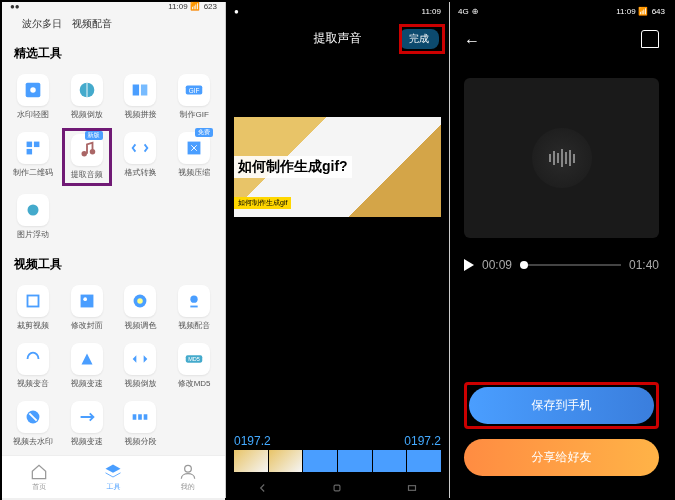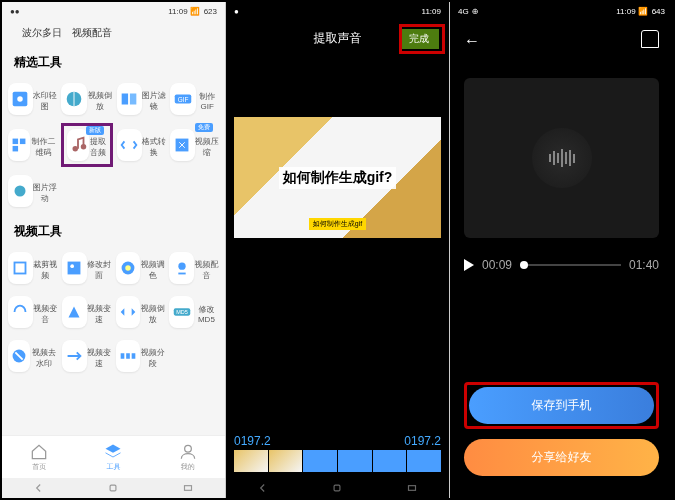--- a/index.html
+++ b/index.html
@@ -8,37 +8,37 @@
 .phone{flex:1;display:flex;flex-direction:column;position:relative;border-right:1px solid #ccc}
 .phone:last-child{border-right:none}
 .status-bar{height:18px;display:flex;justify-content:space-between;align-items:center;padding:0 8px;font-size:8px}
 .status-bar.dark{background:#000;color:#fff}
 .status-bar.light{background:#f5f5f5;color:#333}
 .sb-left,.sb-right{display:flex;gap:3px;align-items:center}
 .p1{background:#f5f5f5}
 .p1-header{display:flex;padding:6px 20px;gap:10px;font-size:10px;color:#333}
 .section-title{font-size:12px;font-weight:bold;padding:8px 12px 4px}
 .icon-grid{display:grid;grid-template-columns:repeat(4,1fr);gap:4px;padding:4px 6px}
-.icon-item{display:flex;flex-direction:row;align-items:center;padding:4px 0;position:relative}
+.icon-item{display:flex;flex-direction:column;align-items:center;padding:4px 0;position:relative}
 .icon-box{width:32px;height:32px;background:#fff;border-radius:8px;display:flex;align-items:center;justify-content:center;box-shadow:0 1px 2px rgba(0,0,0,0.08)}
 .icon-label{font-size:8px;color:#555;margin-top:3px;text-align:center}
 .badge{position:absolute;top:0;right:6px;background:#4a9eff;color:#fff;font-size:6px;padding:0 3px;border-radius:2px}
 .highlight-red{border:3px solid #701a75;padding:3px}
 .bottom-nav{display:flex;justify-content:space-around;padding:6px 0;border-top:1px solid #eee;background:#fff;margin-top:auto}
 .nav-item{display:flex;flex-direction:column;align-items:center;font-size:7px;color:#999}
 .nav-item.active{color:#4a9eff}
 .sys-nav{height:20px;display:flex;justify-content:space-around;align-items:center;background:#f0f0f0}
 .sys-btn{width:14px;height:14px}
 .p2,.p3{background:#000;color:#fff}
 .p2-header{display:flex;justify-content:center;align-items:center;padding:10px;position:relative}
 .p2-title{font-size:12px}
-.done-btn{position:absolute;right:10px;background:#4d7c0f;color:#fff;font-size:10px;padding:3px 10px;border-radius:0;border:none}
+.done-btn{position:absolute;right:10px;background:#0c4a6e;color:#fff;font-size:10px;padding:3px 10px;border-radius:8px;border:none}
 .done-highlight{position:absolute;right:4px;top:4px;width:46px;height:30px;border:3px solid #c00}
 .video-preview{margin:60px 8px 0;position:relative}
-.video-img{width:100%;height:121px;background:linear-gradient(135deg,#e8c468 0%,#e8c468 30%,#f5f5f5 30%,#f5f5f5 70%,#d4a548 70%);position:relative;display:flex;align-items:center;justify-content:center}
+.video-img{width:100%;height:100px;background:linear-gradient(135deg,#e8c468 0%,#e8c468 30%,#f5f5f5 30%,#f5f5f5 70%,#d4a548 70%);position:relative;display:flex;align-items:center;}
 .video-text{background:rgba(255,255,255,0.9);color:#000;font-size:14px;font-weight:bold;padding:2px 4px}
 .video-sub{position:absolute;bottom:8px;background:#ffd700;color:#000;font-size:7px;padding:1px 4px}
 .timeline{position:absolute;bottom:26px;left:8px;right:8px}
 .time-labels{display:flex;justify-content:space-between;font-size:12px;color:#4af}
 .thumbs{display:flex;gap:1px;margin-top:2px;height:22px}
 .thumb{flex:1;background:#fff}
 .thumb.t1{background:linear-gradient(135deg,#e8c468,#f5f5f5)}
 .thumb.t2{background:#4a9eff}
 .p3-header{display:flex;justify-content:space-between;align-items:center;padding:10px 14px}
 .back-arrow{color:#fff;font-size:16px}
@@ -98,21 +98,21 @@
           </div>
           <div class="icon-label">视频倒放</div>
         </div>
         <div class="icon-item">
           <div class="icon-box">
             <svg width="22" height="22" viewBox="0 0 24 24">
               <rect x="4" y="6" width="7" height="12" fill="#4a9eff"></rect>
               <rect x="13" y="6" width="7" height="12" fill="#7bf"></rect>
             </svg>
           </div>
-          <div class="icon-label">图片滤镜</div>
+          <div class="icon-label">视频拼接</div>
         </div>
         <div class="icon-item">
           <div class="icon-box">
             <svg width="22" height="22" viewBox="0 0 24 24">
               <rect x="3" y="7" width="18" height="10" rx="2" fill="#4a9eff"></rect>
               <text x="12" y="15" font-size="7" fill="#fff" text-anchor="middle">GIF</text>
             </svg>
           </div>
           <div class="icon-label">制作GIF</div>
         </div>

